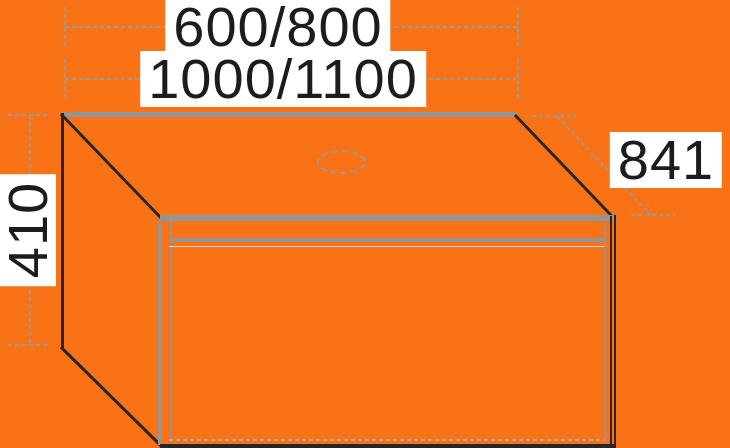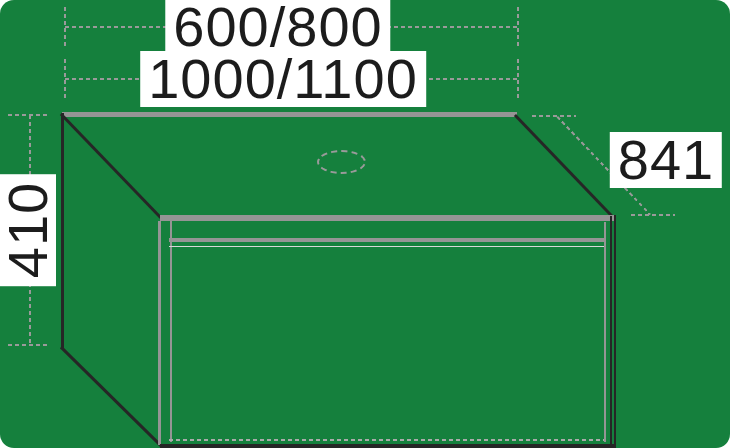--- a/index.html
+++ b/index.html
@@ -1,19 +1,18 @@
 <!DOCTYPE html>
 <html><head>
 <meta charset="utf-8">
 <style>
   html,body{margin:0;padding:0;background:#fff;}
   #stage{
-    position:relative;width:730px;height:448px;background:#15803d;overflow:hidden;
+    position:relative;width:730px;height:448px;background:#f97316;overflow:hidden;
     font-family:"Liberation Sans", sans-serif;
-    border-radius:14px;
   }
   .abs{position:absolute;}
   .dark{background:#262626;}
   .gray{background:#959595;}
   .faint{background:#d8d8d8;}
   
   .doth{height:2px;background:repeating-linear-gradient(90deg,#9a9a9a 0 4px,rgba(0,0,0,0) 4px 7px);}
   .dotv{width:2px;background:repeating-linear-gradient(180deg,#9a9a9a 0 4px,rgba(0,0,0,0) 4px 7px);}
   .dashl{height:2px;background:repeating-linear-gradient(90deg,#ababab 0 4px,rgba(0,0,0,0) 4px 7px);}
   .diag{transform-origin:0 0;}

